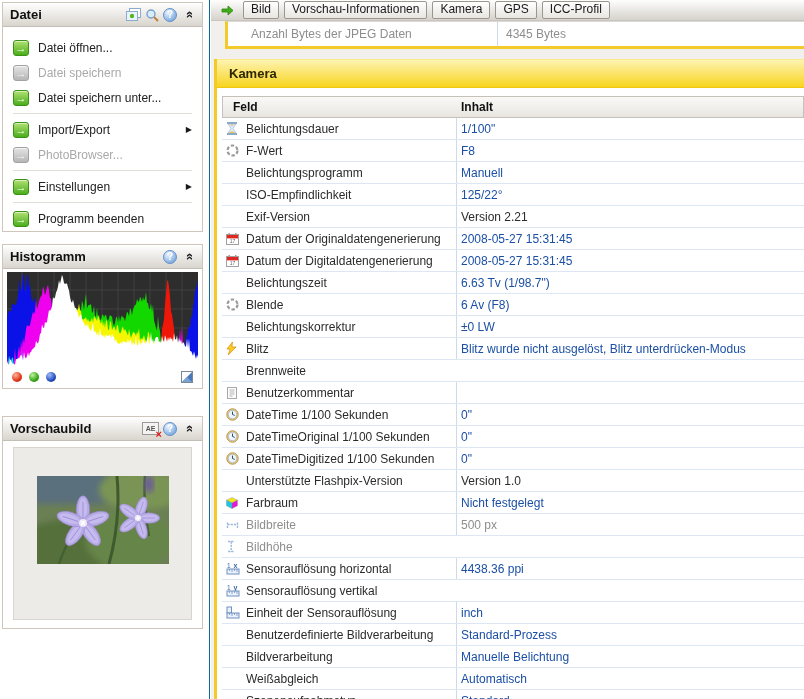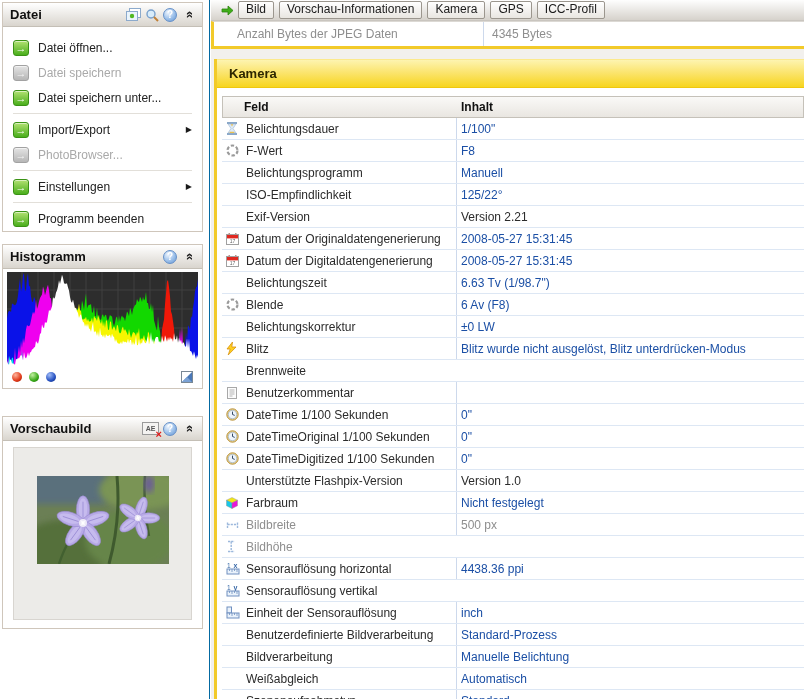--- a/index.html
+++ b/index.html
@@ -50,40 +50,40 @@
   .preview-box{position:absolute;left:10px;top:30px;right:10px;bottom:8px;background:#ecebe8;border:1px solid #d8d5d0}
   .flower{position:absolute;left:50%;top:28px;transform:translateX(-50%);width:132px;height:88px;display:block}
   .ae-icon{position:relative;width:17px;height:13px;border:1px solid #9a9a9a;flex:0 0 auto;
            font-size:7px;font-weight:bold;color:#555;display:flex;align-items:center;justify-content:center;
            box-sizing:border-box;background:#f4f3f1}
   .ae-x{position:absolute;right:-4px;bottom:-5px;color:#e01818;font-weight:bold;font-size:11px;line-height:10px}
 
   
   #main{position:absolute;left:211px;top:0;width:593px;height:699px;background:#f2f0ed;overflow:hidden}
   .tabbar{height:21px;background:linear-gradient(#fefefe,#d6d2cc);border-bottom:1px solid #c9c5bf;
-          display:flex;align-items:center;padding-left:10px;box-sizing:border-box}
+          display:flex;align-items:center;padding-left:10px;gap:5px;box-sizing:border-box}
   .tab-arrow{display:flex;margin-right:4px}
   .tab{font-size:12px;color:#1a1a1a;background:linear-gradient(#ffffff,#e9e6e1);border:1px solid #9b968e;
        border-radius:2px;padding:1px 7px 2px;line-height:13px;cursor:pointer;white-space:nowrap}
 
-  .partial{margin-left:0;background:#fff;border-left:3px solid #f2ca2a;border-bottom:3px solid #f2ca2a;
+  .partial{margin-left:14px;background:#fff;border-left:3px solid #f2ca2a;border-bottom:3px solid #f2ca2a;
            border-top:1px solid #dcd9d4;height:28px;box-sizing:border-box;display:flex;align-items:stretch;
            margin-bottom:10px}
   .partial .pf{width:269px;box-sizing:border-box;padding-left:23px;color:#8e8e8e;display:flex;align-items:center}
   .partial .pv{border-left:1px solid #cdd9ec;flex:1;display:flex;align-items:center;padding-left:8px;color:#8e8e8e}
 
   .camera{margin-left:3px;border-left:3px solid #f2ca2a;border-bottom:3px solid #f2ca2a;background:#fff}
   .cam-header{height:29px;background:linear-gradient(#fdf4b0,#fbe570 45%,#f7d51f);
               border-top:1px solid #fce98c;border-bottom:1px solid #efc70f;
               display:flex;align-items:center;padding-left:12px;font-weight:bold;font-size:13px;color:#2e2700;
               box-sizing:border-box}
   .cam-body{padding:8px 0 3px 5px}
   .thead{height:22px;border:1px solid #c5c1b9;background:linear-gradient(#faf9f7,#e9e6e1);
          display:flex;align-items:center;font-weight:bold;color:#101010;box-sizing:border-box}
-  .thead .hf{width:233px;padding-left:21px;box-sizing:border-box}
+  .thead .hf{width:233px;padding-left:10px;box-sizing:border-box}
   .thead .hv{padding-left:5px}
   .trow{height:21px;display:flex;align-items:stretch;border-bottom:1px solid #dde7f4}
   .ticon{width:24px;padding-left:4px;display:flex;align-items:center;box-sizing:border-box}
   .tfield{width:210px;display:flex;align-items:center;color:#2b2b2b;white-space:nowrap;overflow:hidden}
   .tval{flex:1;border-left:1px solid #cdd9ec;display:flex;align-items:center;padding-left:4px;white-space:nowrap;overflow:hidden}
   .tval.link{color:#1b4fa5}
   .tval.plain{color:#2b2b2b}
   .trow.muted .tfield,.trow.muted .tval{color:#8e8e8e}
 </style>
 </head>

